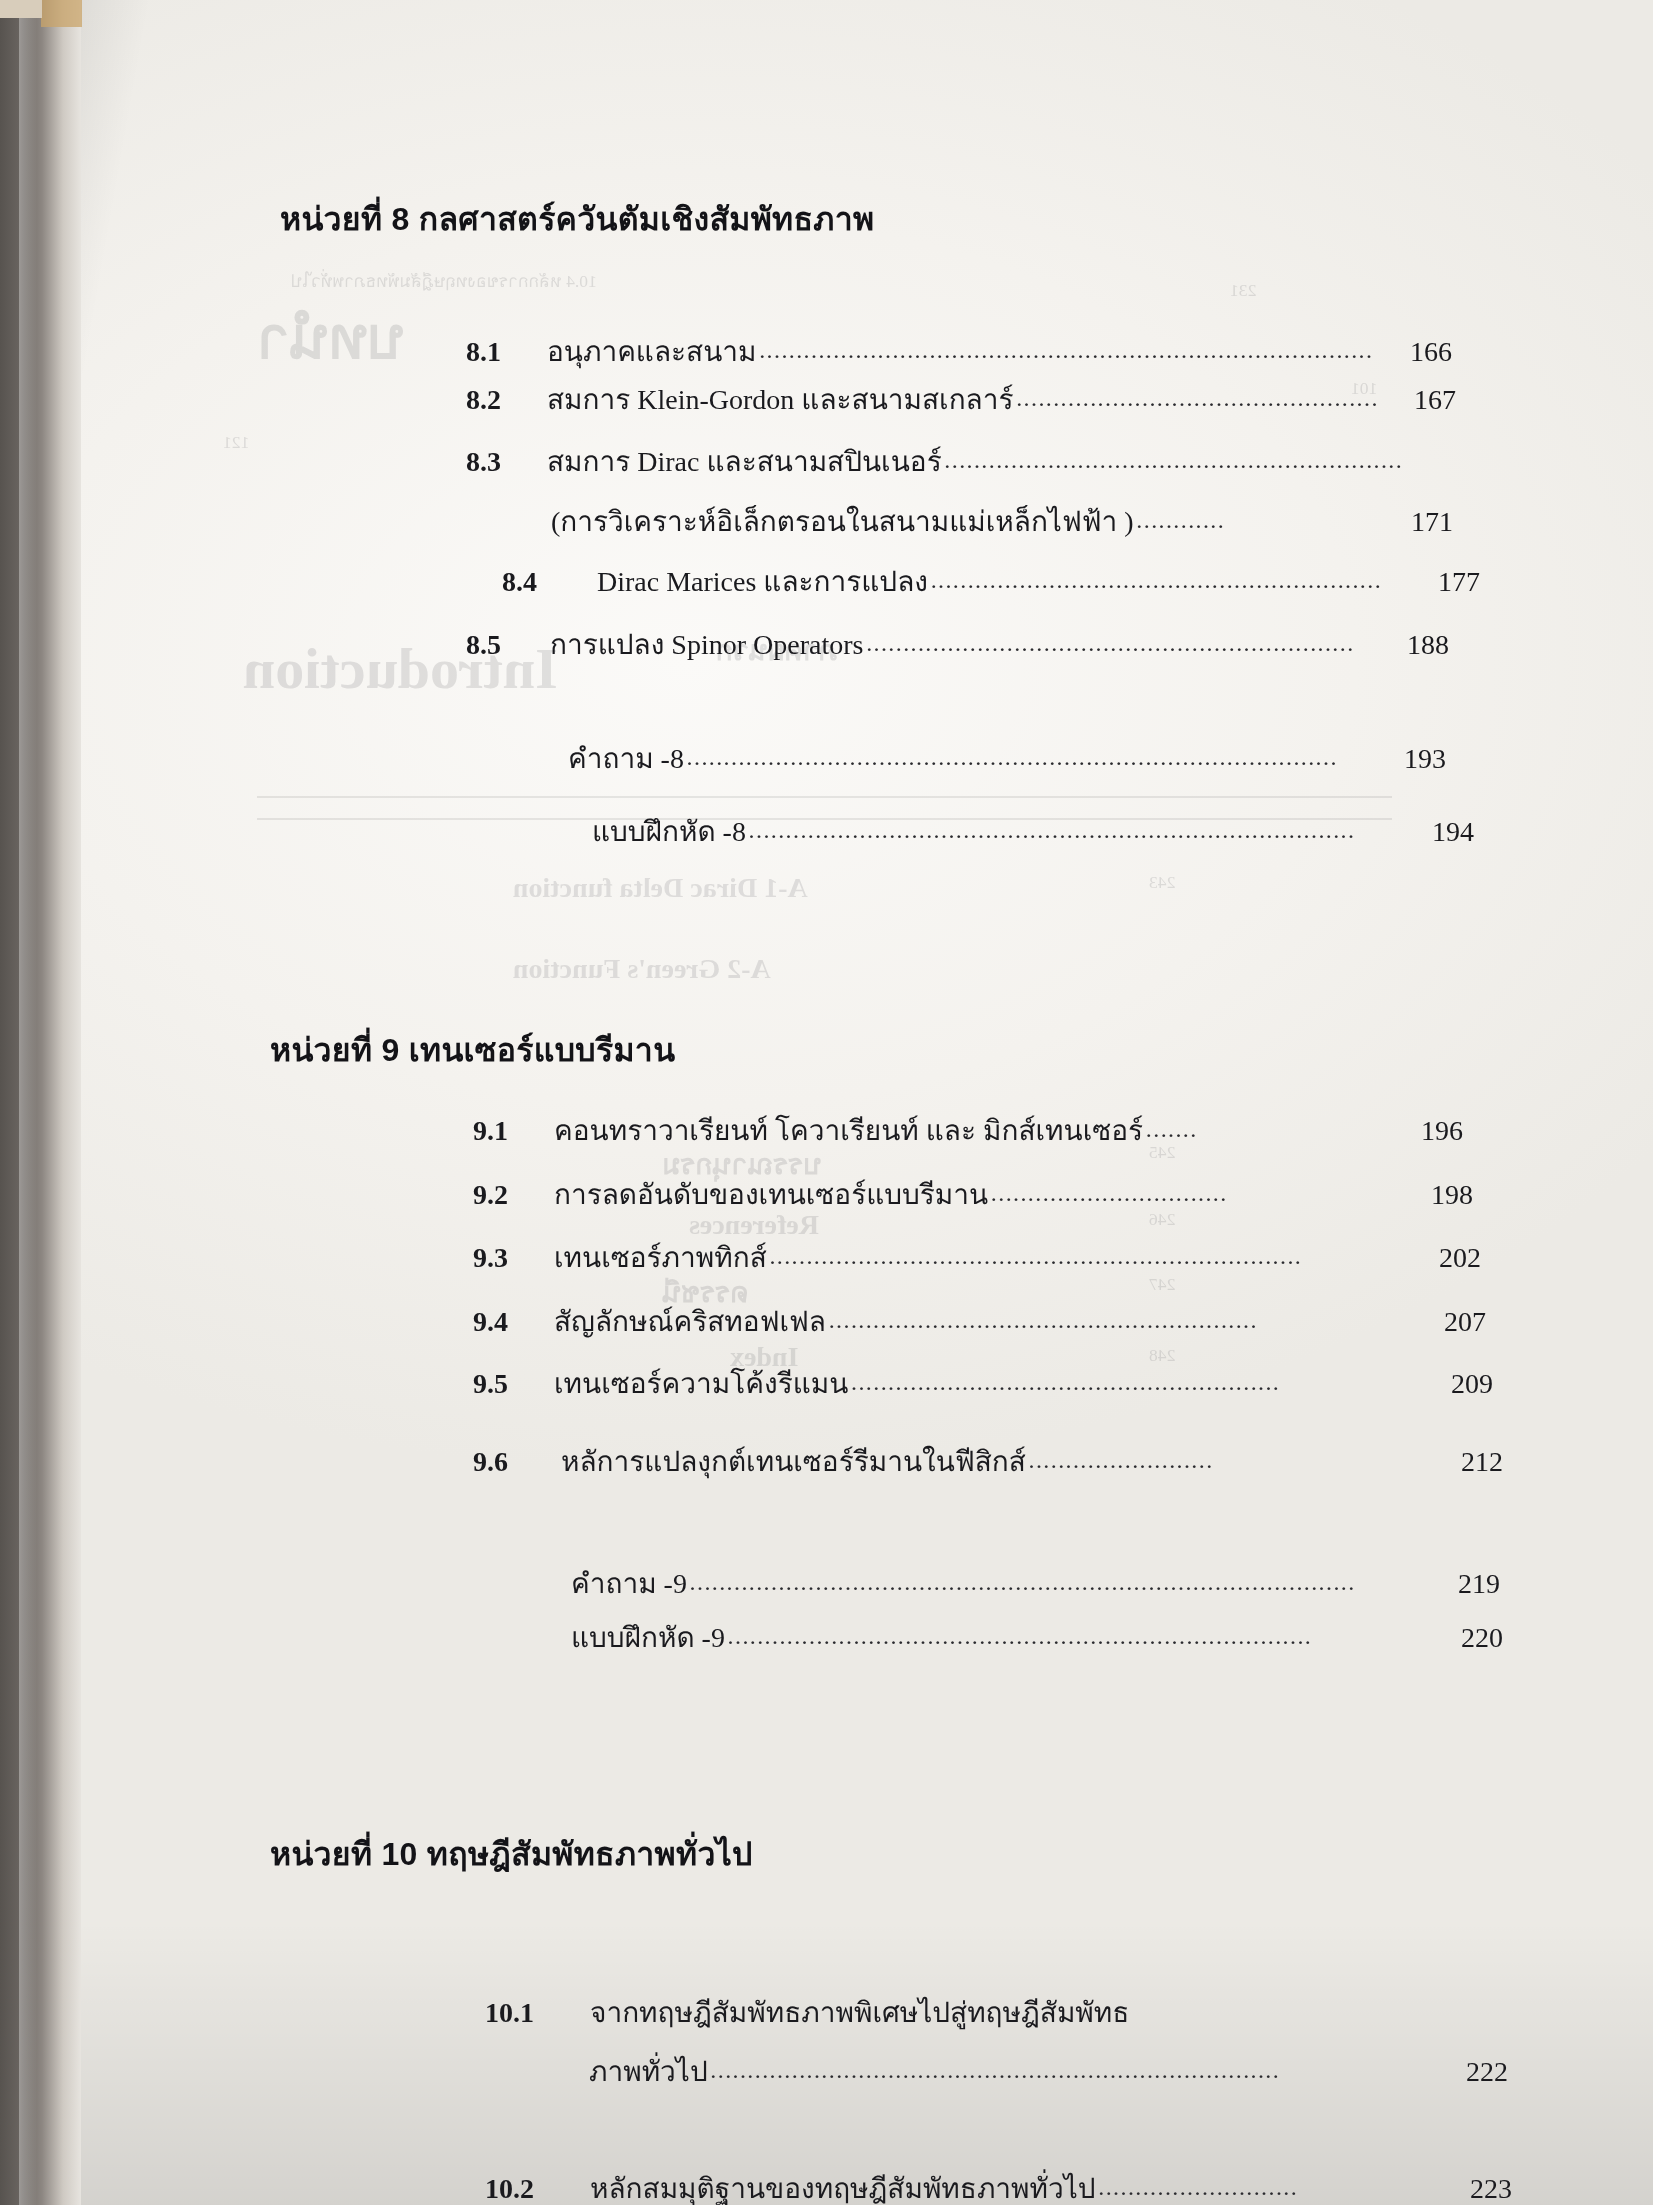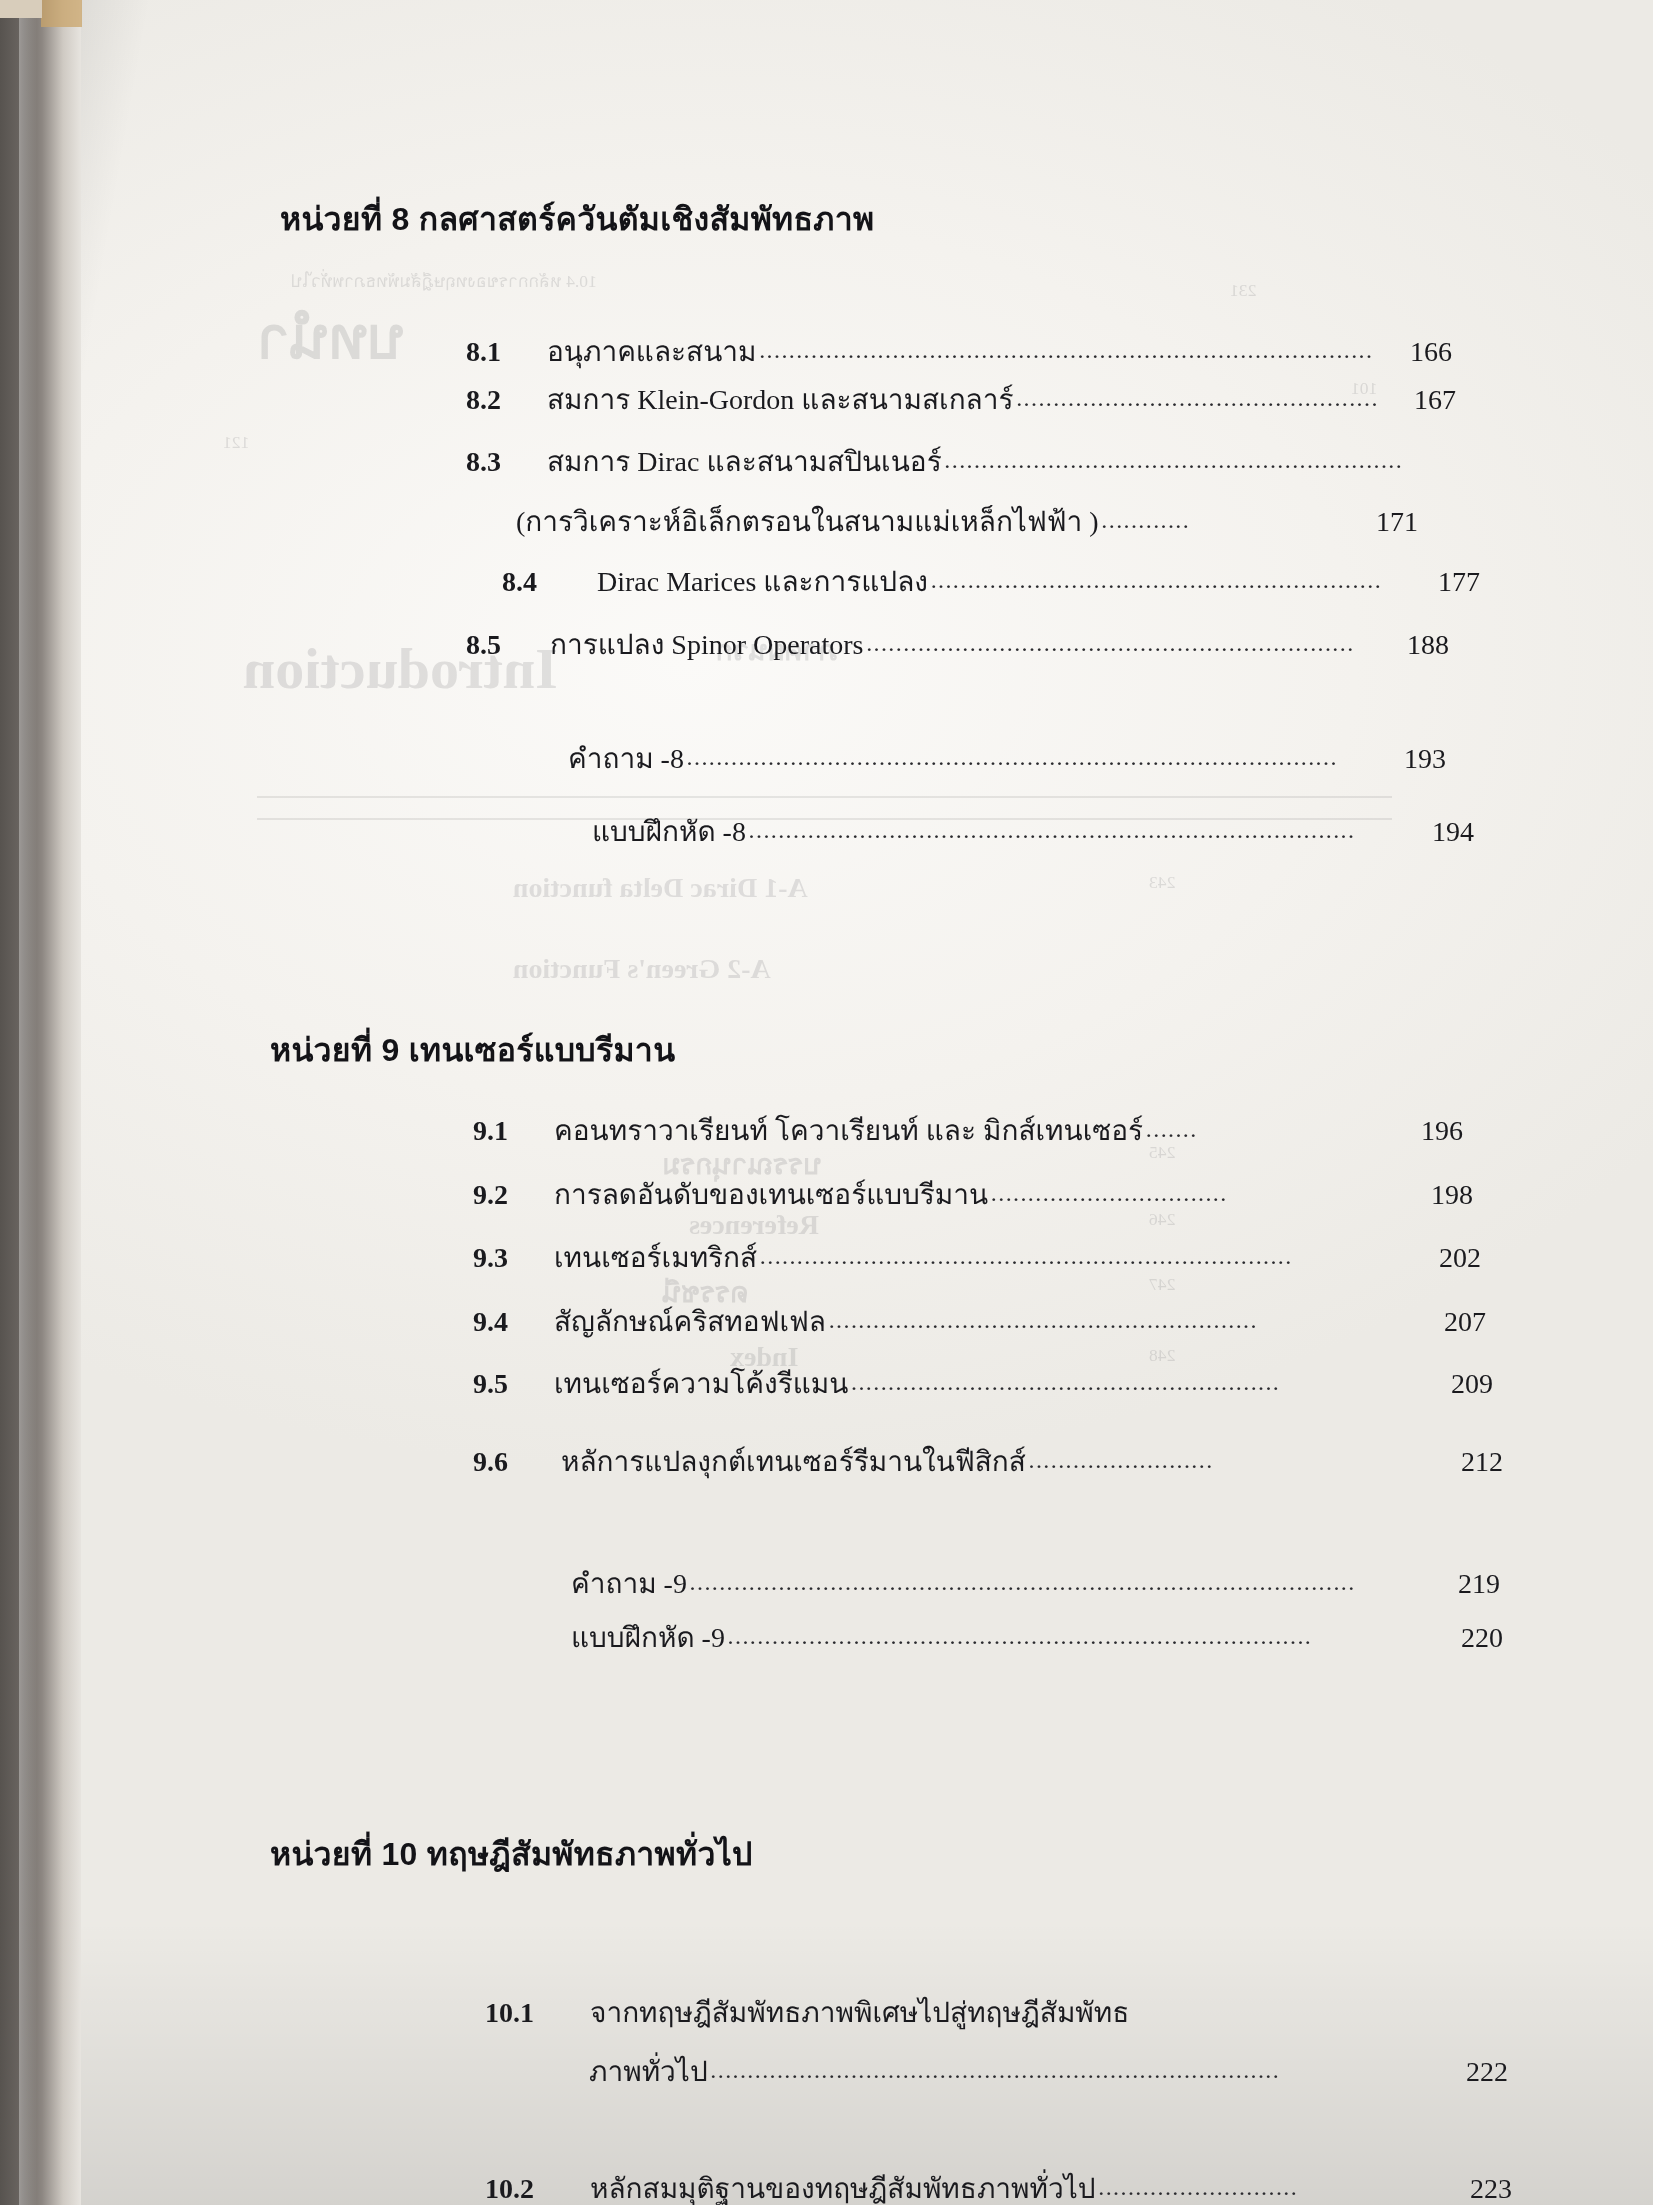--- a/index.html
+++ b/index.html
@@ -187,21 +187,21 @@
       <span class="toc-page" style="width:74px;">167</span>
     </div>
 
     <div class="toc-row" style="left:466px; top:439px; width:939px;">
       <span class="toc-num" style="width:81px;">8.3</span>
       <span class="toc-label">สมการ Dirac และสนามสปินเนอร์</span>
       <span class="toc-dots">........................................................................</span>
       <span class="toc-page" style="width:0px;"></span>
     </div>
 
-    <div class="toc-row" style="left:516px; top:499px; width:902px;">
+    <div class="toc-row" style="left:551px; top:499px; width:902px;">
       <span class="toc-label">(การวิเคราะห์อิเล็กตรอนในสนามแม่เหล็กไฟฟ้า )</span>
       <span class="toc-dots">............</span>
       <span class="toc-page" style="width:74px;">171</span>
     </div>
 
     <div class="toc-row" style="left:466px; top:559px; width:978px;margin-left:36px;">
       <span class="toc-num" style="width:95px;">8.4</span>
       <span class="toc-label">Dirac Marices และการแปลง</span>
       <span class="toc-dots">.............................................................</span>
       <span class="toc-page" style="width:74px;">177</span>
@@ -237,21 +237,21 @@
 
     <div class="toc-row" style="left:473px; top:1172px; width:1000px;">
       <span class="toc-num" style="width:81px;">9.2</span>
       <span class="toc-label">การลดอันดับของเทนเซอร์แบบรีมาน</span>
       <span class="toc-dots">................................</span>
       <span class="toc-page" style="width:74px;">198</span>
     </div>
 
     <div class="toc-row" style="left:473px; top:1235px; width:1008px;">
       <span class="toc-num" style="width:81px;">9.3</span>
-      <span class="toc-label">เทนเซอร์เมทริกส์</span>
+      <span class="toc-label">เทนเซอร์ภาพทิกส์</span>
       <span class="toc-dots">........................................................................</span>
       <span class="toc-page" style="width:74px;">202</span>
     </div>
 
     <div class="toc-row" style="left:473px; top:1299px; width:1013px;">
       <span class="toc-num" style="width:81px;">9.4</span>
       <span class="toc-label">สัญลักษณ์คริสทอฟเฟล</span>
       <span class="toc-dots">..........................................................</span>
       <span class="toc-page" style="width:74px;">207</span>
     </div>

